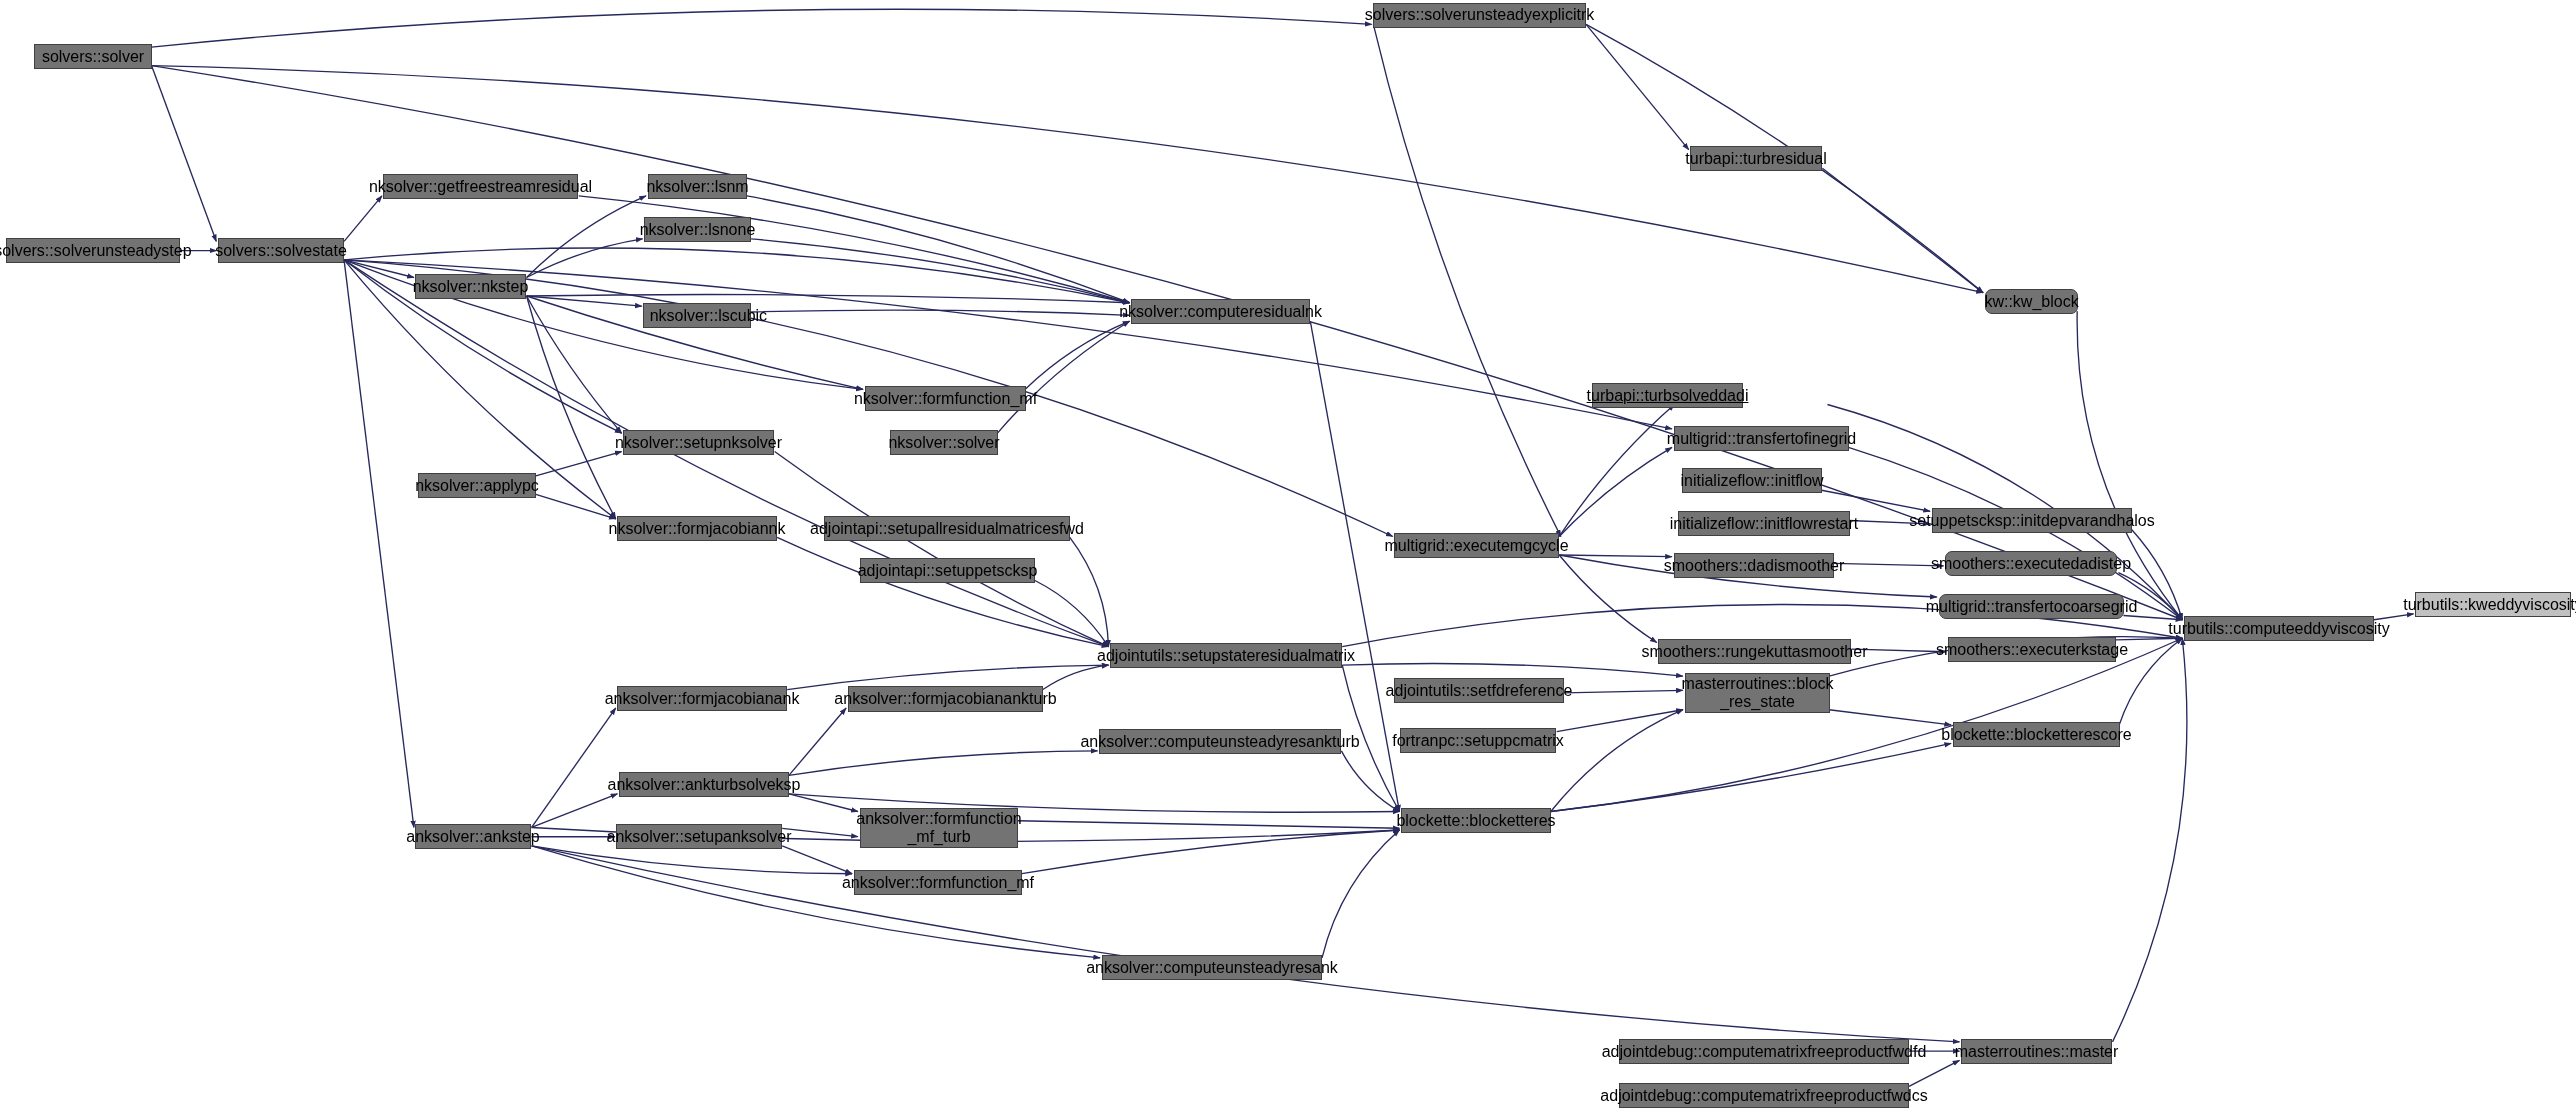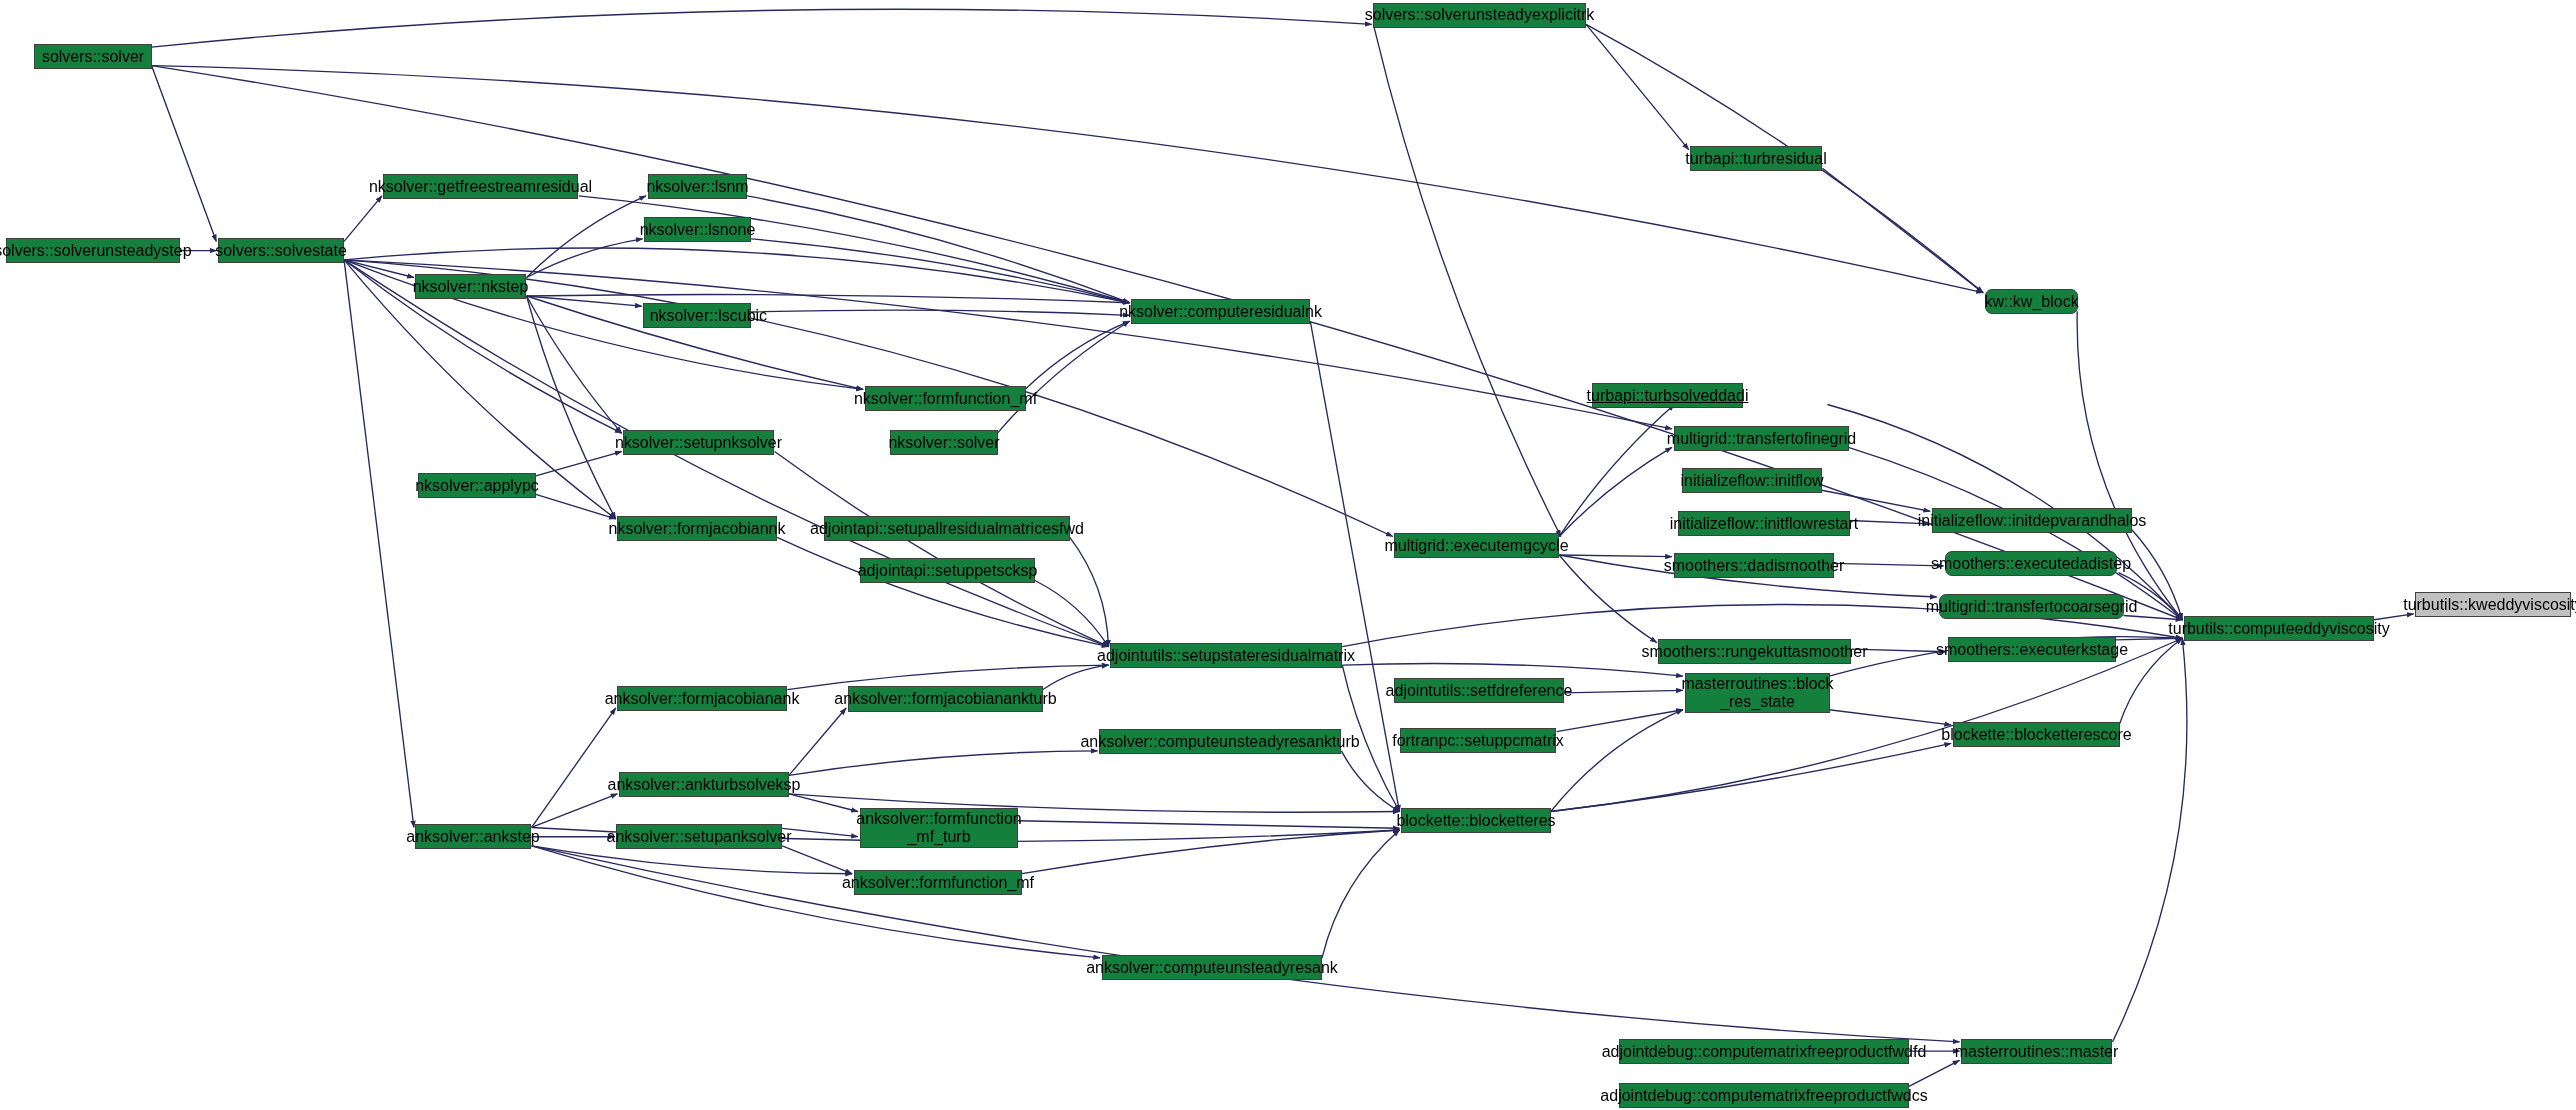--- a/index.html
+++ b/index.html
@@ -10,21 +10,21 @@
     height:1110px;
     background:#ffffff;
     font-family:"Liberation Sans","DejaVu Sans",sans-serif;
     overflow:hidden;
   }
   #edges{position:absolute;left:0;top:0;width:2576px;height:1110px;}
   .node{
     position:absolute;
     box-sizing:border-box;
     border:1.3px solid #404040;
-    background:#15803d;
+    background:#737373;
     color:#000000;
     font-size:16px;
     line-height:1.12;
     display:flex;
     align-items:center;
     justify-content:center;
     text-align:center;
     white-space:pre;
     padding:0 4.2px;
     z-index:5;
@@ -168,21 +168,21 @@
       <div class="node" style="left: 1685px; top: 673px; width: 145px; height: 40px;">masterroutines::block
 _res_state</div>
       <div class="node" style="left: 1953px; top: 722px; width: 167px; height: 25px;">blockette::blocketterescore</div>
       <div class="node" style="left: 1394px; top: 533px; width: 165px; height: 25px;">multigrid::executemgcycle</div>
       <div class="node" style="left: 1592px; top: 383px; width: 151px; height: 25px; text-decoration: underline;">turbapi::turbsolveddadi</div>
       <div class="node" style="left: 1674px; top: 426px; width: 175px; height: 25px;">multigrid::transfertofinegrid</div>
       <div class="node" style="left: 1682px; top: 468px; width: 140px; height: 25px;">initializeflow::initflow</div>
       <div class="node" style="left: 1678px; top: 511px; width: 172px; height: 25px;">initializeflow::initflowrestart</div>
       <div class="node" style="left: 1674px; top: 553px; width: 160px; height: 25px;">smoothers::dadismoother</div>
       <div class="node" style="left: 1658px; top: 639px; width: 193px; height: 25px;">smoothers::rungekuttasmoother</div>
-      <div class="node" style="left: 1932px; top: 508px; width: 200px; height: 25px;">initializeflow::initdepvarandhalos</div>
+      <div class="node" style="left: 1932px; top: 508px; width: 200px; height: 25px;">setuppetscksp::initdepvarandhalos</div>
       <div class="node" style="left: 1945px; top: 551px; width: 172px; height: 25px; border-radius: 7px;">smoothers::executedadistep</div>
       <div class="node" style="left: 1939px; top: 594px; width: 185px; height: 25px; border-radius: 7px;">multigrid::transfertocoarsegrid</div>
       <div class="node" style="left: 1948px; top: 637px; width: 168px; height: 25px;">smoothers::executerkstage</div>
       <div class="node" style="left: 2184px; top: 616px; width: 190px; height: 25px;">turbutils::computeeddyviscosity</div>
       <div class="node highlight" style="left: 2415px; top: 592px; width: 156px; height: 25px;">turbutils::kweddyviscosity</div>
       <div class="node" style="left: 1690px; top: 146px; width: 132px; height: 25px;">turbapi::turbresidual</div>
       <div class="node" style="left: 1985px; top: 289px; width: 93px; height: 25px; border-radius: 7px;">kw::kw_block</div>
       <div class="node" style="left: 1961px; top: 1039px; width: 151px; height: 25px;">masterroutines::master</div>
       <div class="node" style="left: 1619px; top: 1039px; width: 290px; height: 25px;">adjointdebug::computematrixfreeproductfwdfd</div>
       <div class="node" style="left: 1619px; top: 1083px; width: 290px; height: 25px;">adjointdebug::computematrixfreeproductfwdcs</div>

